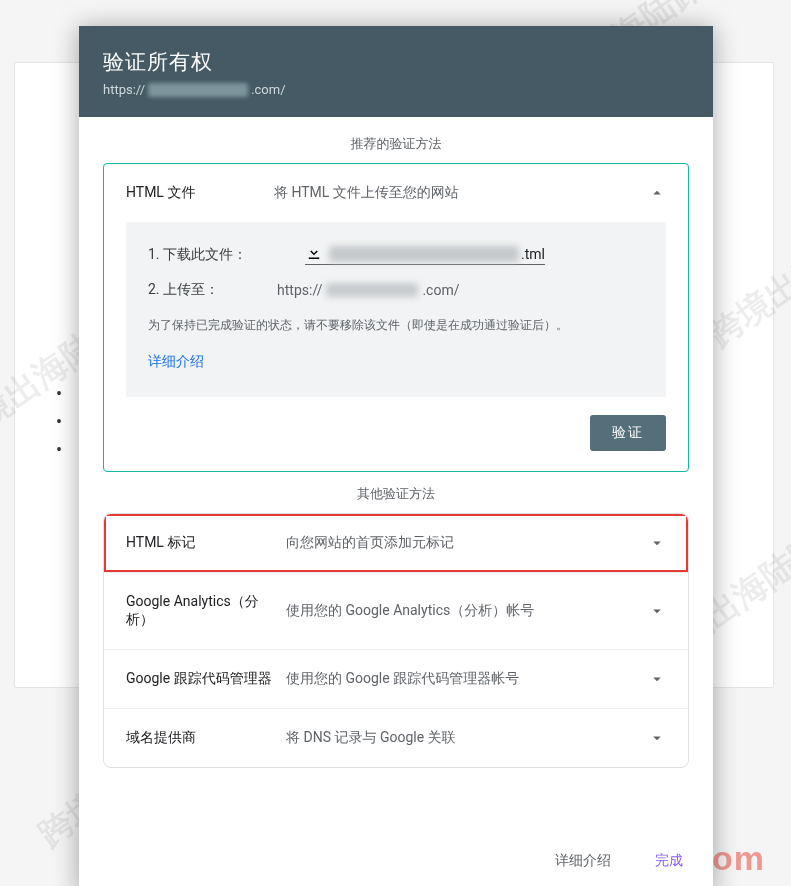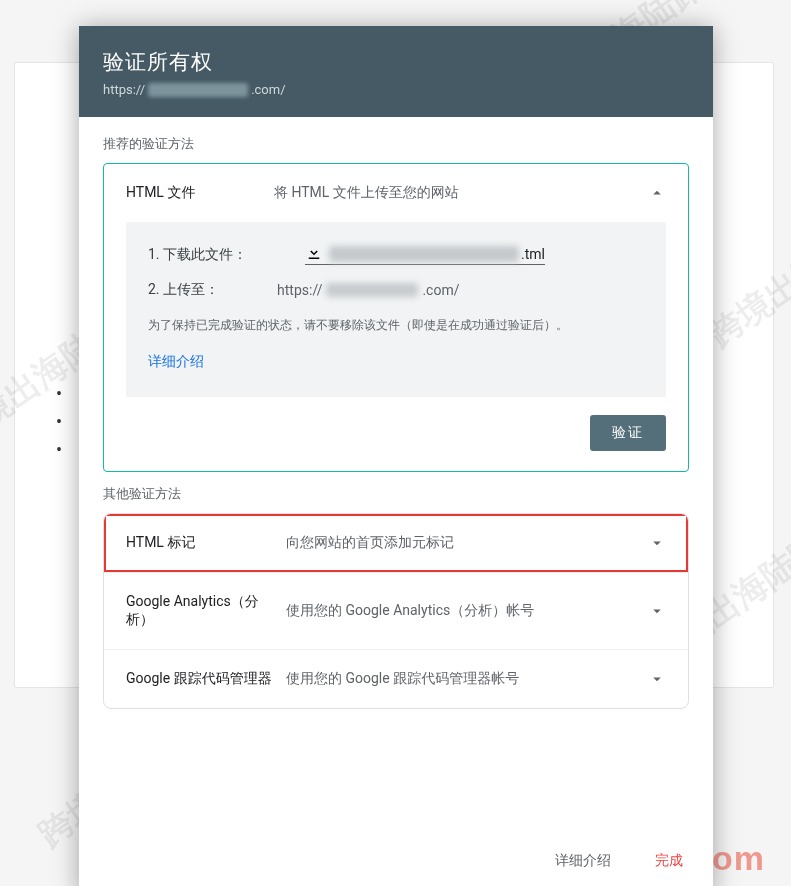--- a/index.html
+++ b/index.html
@@ -44,21 +44,21 @@
   .dialog-title { font-size: 21px; letter-spacing: 1px; }
   .dialog-url { font-size: 13px; color: #cfd8dc; margin-top: 6px; display: flex; align-items: center; }
   .blur-chunk {
     display: inline-block; background: #7d949d; height: 14px; border-radius: 3px;
     filter: blur(2px); width: 100px; margin: 0 3px;
   }
   .dialog-body {
     padding: 18px 24px 0 24px; flex: 1; overflow: hidden;
     color: #5f6368;
   }
-  .section-label { font-size: 13px; color: #5f6368; margin-bottom: 10px; }
+  .section-label { font-size: 13px; color: #5f6368; margin-bottom: 10px; text-align: center; }
 
   .method-card {
     border: 1px solid #14b8a6; border-radius: 4px; overflow: hidden; margin-bottom: 13px;
   }
   .method-header {
     display: flex; align-items: center; padding: 20px 22px; cursor: pointer;
     color: #3c4043; font-size: 14px;
   }
   .method-name { width: 148px; font-size: 14px; color: #202124; }
   .method-desc { flex: 1; font-size: 14px; color: #5f6368; }
@@ -92,21 +92,21 @@
   .list-item:first-child { border-top: none; }
   .item-name { width: 160px; color: #202124; }
   .item-desc { flex: 1; color: #5f6368; }
   .highlight { outline: 2px solid #e53935; outline-offset: -2px; }
 
   .dialog-footer {
     display: flex; justify-content: flex-end; align-items: center;
     padding: 18px 22px; gap: 28px;
   }
   .btn-text { background: none; border: none; font-size: 14px; color: #5f6368; cursor: pointer; padding: 6px 8px; }
-  .btn-done { color: #ef4444; font-weight: 500; }
+  .btn-done { color: #8b5cf6; font-weight: 500; }
 
   .dots { position: absolute; left: 56px; top: 380px; color: #333; font-size: 18px; line-height: 28px; }
 </style>
 </head>
 <body>
 
 <div class="back-card"></div>
 <div class="backdrop">
   <div class="wm-line" style="left:520px; top:80px">跨境出海陆路</div>
   <div class="wm-line" style="left:700px; top:320px">跨境出海陆路</div>
@@ -194,20 +194,29 @@
       </div>
       <div class="list-item">
         <div class="item-name">Google 跟踪代码管理器</div>
         <div class="item-desc">使用您的 Google 跟踪代码管理器帐号</div>
         <div class="chevron">
             <svg viewBox="0 0 24 24">
               <path d="M7 10l5 5 5-5z"></path>
             </svg>
           </div>
       </div>
+      <div class="list-item">
+        <div class="item-name">域名提供商</div>
+        <div class="item-desc">将 DNS 记录与 Google 关联</div>
+        <div class="chevron">
+            <svg viewBox="0 0 24 24">
+              <path d="M7 10l5 5 5-5z"></path>
+            </svg>
+          </div>
+      </div>
     </div>
   </div>
 
   <div class="dialog-footer">
     <button class="btn-text">详细介绍</button>
     <button class="btn-text btn-done">完成</button>
   </div>
 </div>
 
 </body></html>

